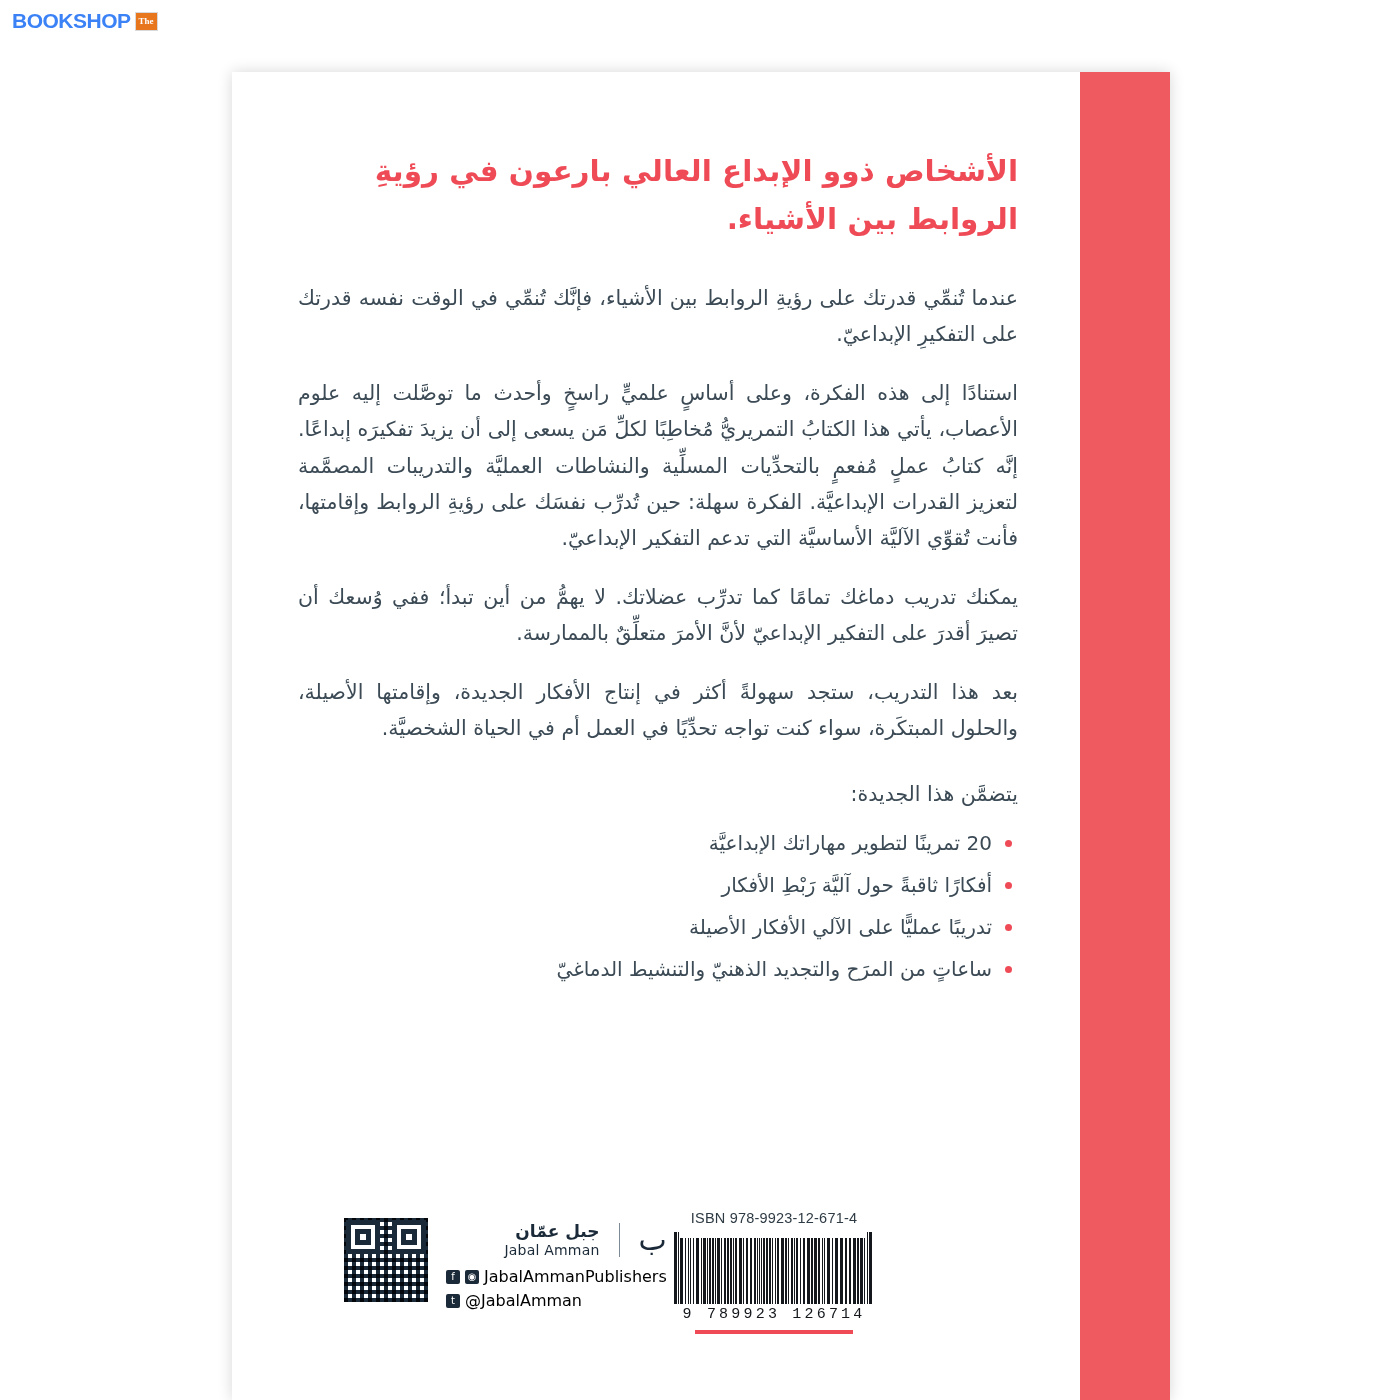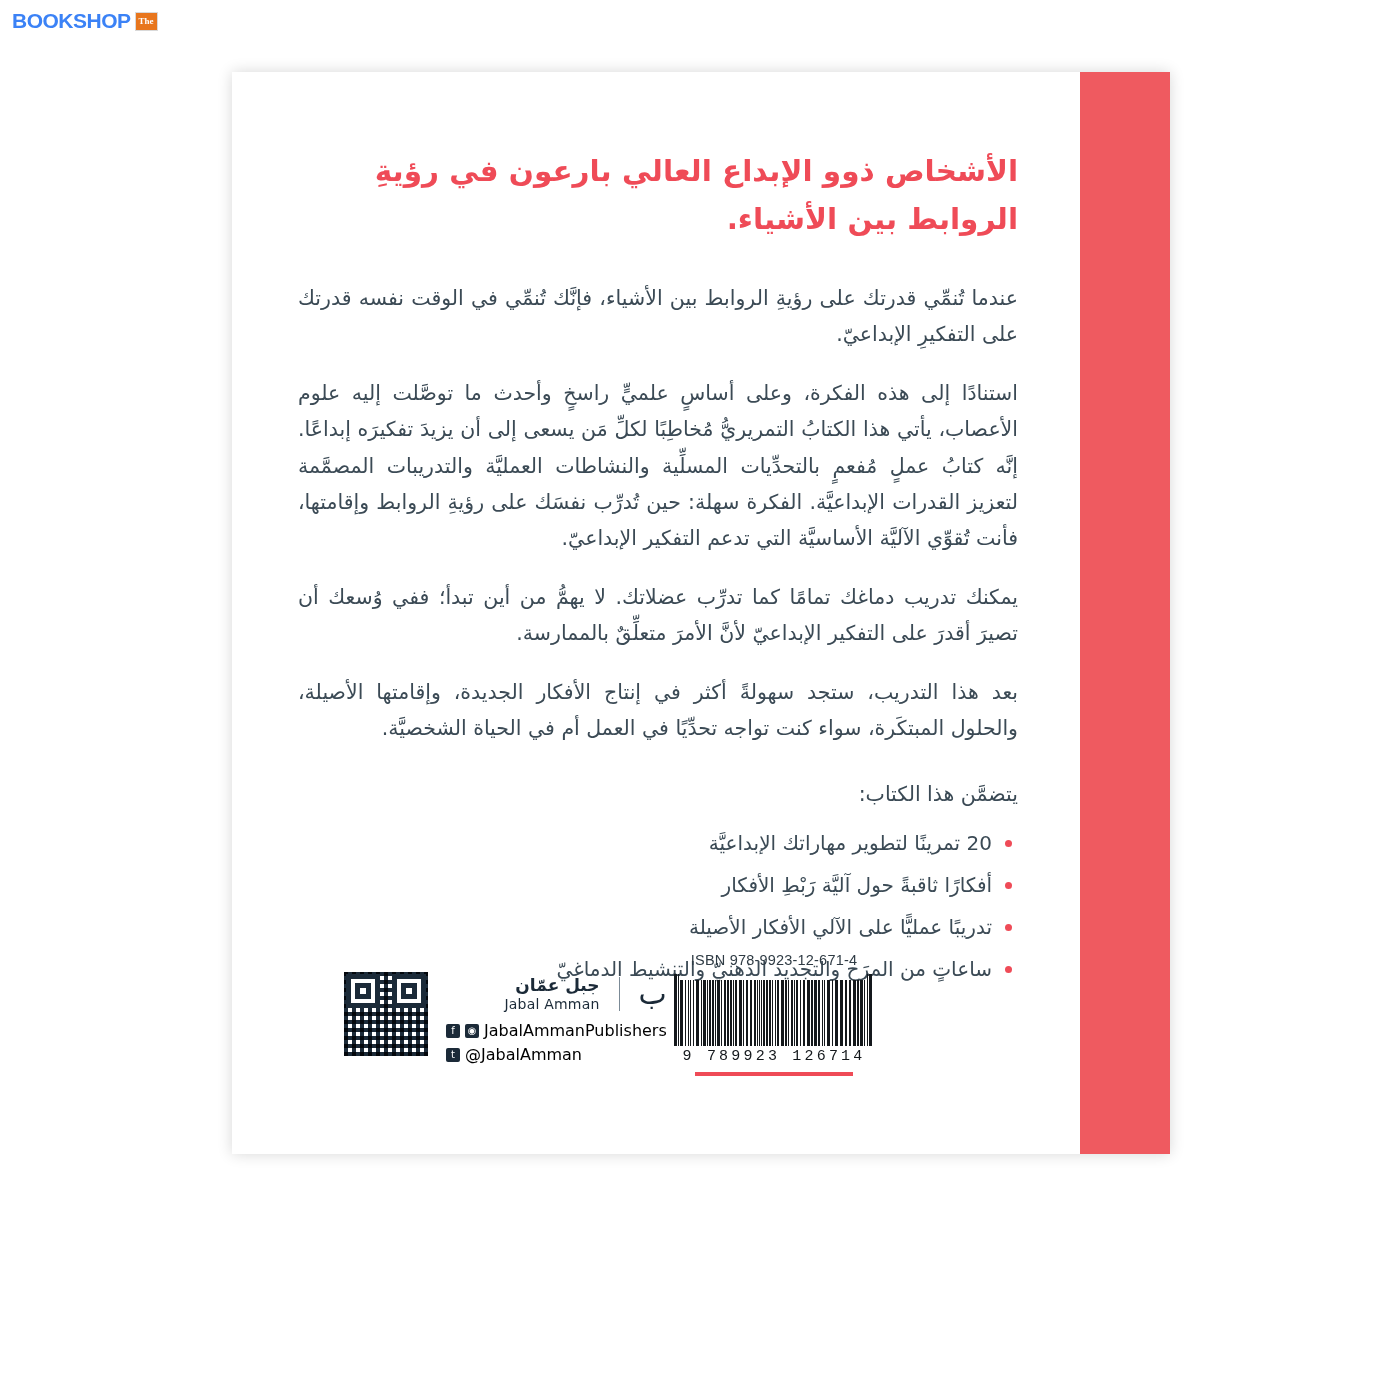--- a/index.html
+++ b/index.html
@@ -44,21 +44,21 @@
     padding: 0 4px;
     font-family: "Liberation Sans", sans-serif;
   }
 
   
   .book {
     position: absolute;
     left: 232px;
     top: 72px;
     width: 938px;
-    height: 1082px;
+    height: 1328px;
     background: #ffffff;
     box-shadow: 0 0 14px rgba(0,0,0,0.16);
     overflow: hidden;
   }
   .spine {
     position: absolute;
     right: 0;
     top: 0;
     width: 90px;
     height: 100%;
@@ -141,21 +141,21 @@
     position: absolute;
     left: 0;
     right: 0;
     bottom: 66px;
     height: 150px;
   }
 
   .isbn-block {
     position: absolute;
     right: 206px;
-    bottom: 12px;
+    bottom: 0;
     width: 200px;
     text-align: center;
     direction: ltr;
   }
   .isbn-text {
     font-family: "Liberation Sans", sans-serif;
     font-size: 14.5px;
     color: #2f3b44;
     letter-spacing: 0.2px;
     margin-bottom: 6px;
@@ -283,21 +283,21 @@
   <div class="content">
     <div class="inner">
 
       <h1 class="headline">الأشخاص ذوو الإبداع العالي بارعون في رؤيةِ الروابط بين الأشياء.</h1>
 
       <p class="para">عندما تُنمِّي قدرتك على رؤيةِ الروابط بين الأشياء، فإنَّك تُنمِّي في الوقت نفسه قدرتك على التفكيرِ الإبداعيّ.</p>
       <p class="para">استنادًا إلى هذه الفكرة، وعلى أساسٍ علميٍّ راسخٍ وأحدث ما توصَّلت إليه علوم الأعصاب، يأتي هذا الكتابُ التمريريُّ مُخاطِبًا لكلِّ مَن يسعى إلى أن يزيدَ تفكيرَه إبداعًا. إنَّه كتابُ عملٍ مُفعمٍ بالتحدِّيات المسلِّية والنشاطات العمليَّة والتدريبات المصمَّمة لتعزيز القدرات الإبداعيَّة. الفكرة سهلة: حين تُدرِّب نفسَك على رؤيةِ الروابط وإقامتها، فأنت تُقوِّي الآليَّة الأساسيَّة التي تدعم التفكير الإبداعيّ.</p>
       <p class="para">يمكنك تدريب دماغك تمامًا كما تدرِّب عضلاتك. لا يهمُّ من أين تبدأ؛ ففي وُسعك أن تصيرَ أقدرَ على التفكير الإبداعيّ لأنَّ الأمرَ متعلِّقٌ بالممارسة.</p>
       <p class="para">بعد هذا التدريب، ستجد سهولةً أكثر في إنتاج الأفكار الجديدة، وإقامتها الأصيلة، والحلول المبتكَرة، سواء كنت تواجه تحدِّيًا في العمل أم في الحياة الشخصيَّة.</p>
 
-      <div class="includes">يتضمَّن هذا الكتاب:</div>
+      <div class="includes">يتضمَّن هذا الجديدة:</div>
 
       <ul class="bullets">
         <li>20 تمرينًا لتطوير مهاراتك الإبداعيَّة</li>
         <li>أفكارًا ثاقبةً حول آليَّة رَبْطِ الأفكار</li>
         <li>تدريبًا عمليًّا على الآلي الأفكار الأصيلة</li>
         <li>ساعاتٍ من المرَح والتجديد الذهنيّ والتنشيط الدماغيّ</li>
       </ul>
     </div>
 
     <div class="footer">

